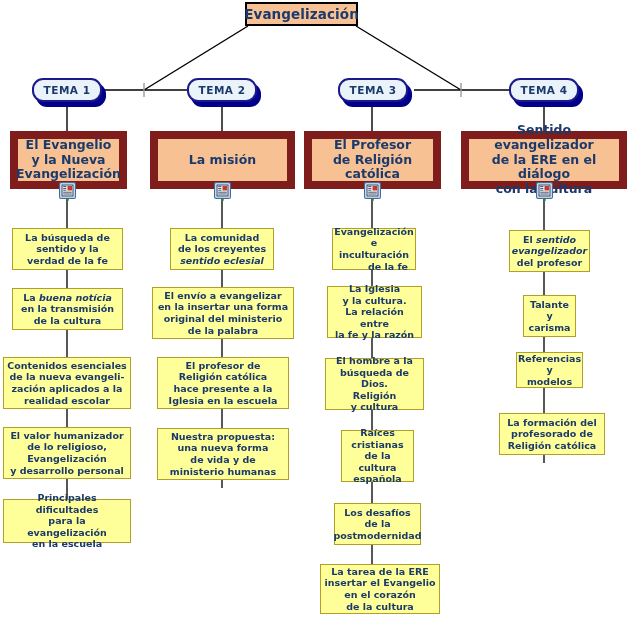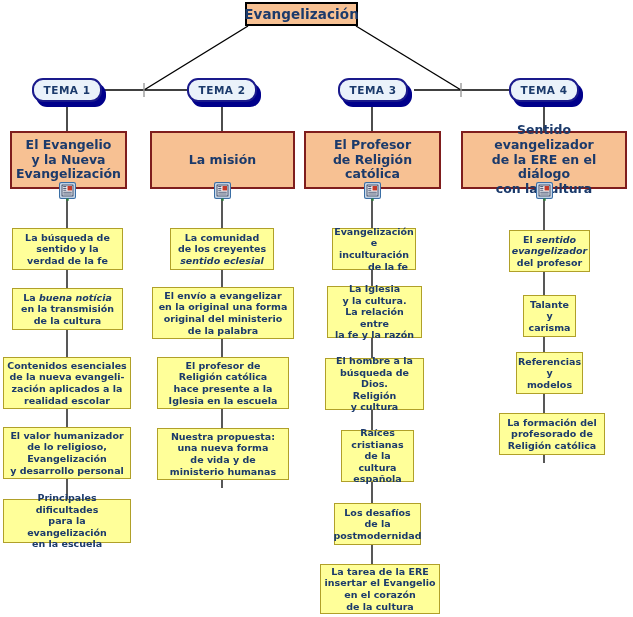--- a/index.html
+++ b/index.html
@@ -75,21 +75,21 @@
     background: #00008B;
     border-radius: 11px;
     z-index: 1;
   }
 
   
   .theme-box {
     position: absolute;
     box-sizing: border-box;
     background: #F7C193;
-    border: 2px solid #7f1d1d;
+    border: 8px solid #7f1d1d;
     color: #1B3A6B;
     font-weight: bold;
     font-size: 12.5px;
     line-height: 1.18;
     display: flex;
     align-items: center;
     justify-content: center;
     text-align: center;
     padding: 4px 4px;
     z-index: 5;
@@ -246,21 +246,21 @@
   <div class="note-box" style="left:170px; top:228px; width:104px; height:42px;">
       <div>
         <span style="display: block;">La comunidad</span>
         <span style="display: block;">de los creyentes</span>
         <span style="display: block;"><i>sentido eclesial</i></span>
       </div>
     </div>
   <div class="note-box" style="left:152px; top:287px; width:142px; height:52px;">
       <div>
         <span style="display: block;">El envío a evangelizar</span>
-        <span style="display: block;">en la original una forma</span>
+        <span style="display: block;">en la insertar una forma</span>
         <span style="display: block;">original del ministerio</span>
         <span style="display: block;">de la palabra</span>
       </div>
     </div>
   <div class="note-box" style="left:157px; top:357px; width:132px; height:52px;">
       <div>
         <span style="display: block;">El profesor de</span>
         <span style="display: block;">Religión católica</span>
         <span style="display: block;">hace presente a la</span>
         <span style="display: block;">Iglesia en la escuela</span>
@@ -329,21 +329,21 @@
         <span style="display: block;">del profesor</span>
       </div>
     </div>
   <div class="note-box" style="left:523px; top:295px; width:53px; height:42px;">
       <div>
         <span style="display: block;">Talante</span>
         <span style="display: block;">y</span>
         <span style="display: block;">carisma</span>
       </div>
     </div>
-  <div class="note-box" style="left:516px; top:352px; width:67px; height:42px;align-items:center;">
+  <div class="note-box" style="left:516px; top:352px; width:67px; height:36px;align-items:center;">
       <div>
         <span style="display: block;">Referencias</span>
         <span style="display: block;">y</span>
         <span style="display: block;">modelos</span>
       </div>
     </div>
   <div class="note-box" style="left:499px; top:413px; width:106px; height:42px;">
       <div>
         <span style="display: block;">La formación del</span>
         <span style="display: block;">profesorado de</span>

